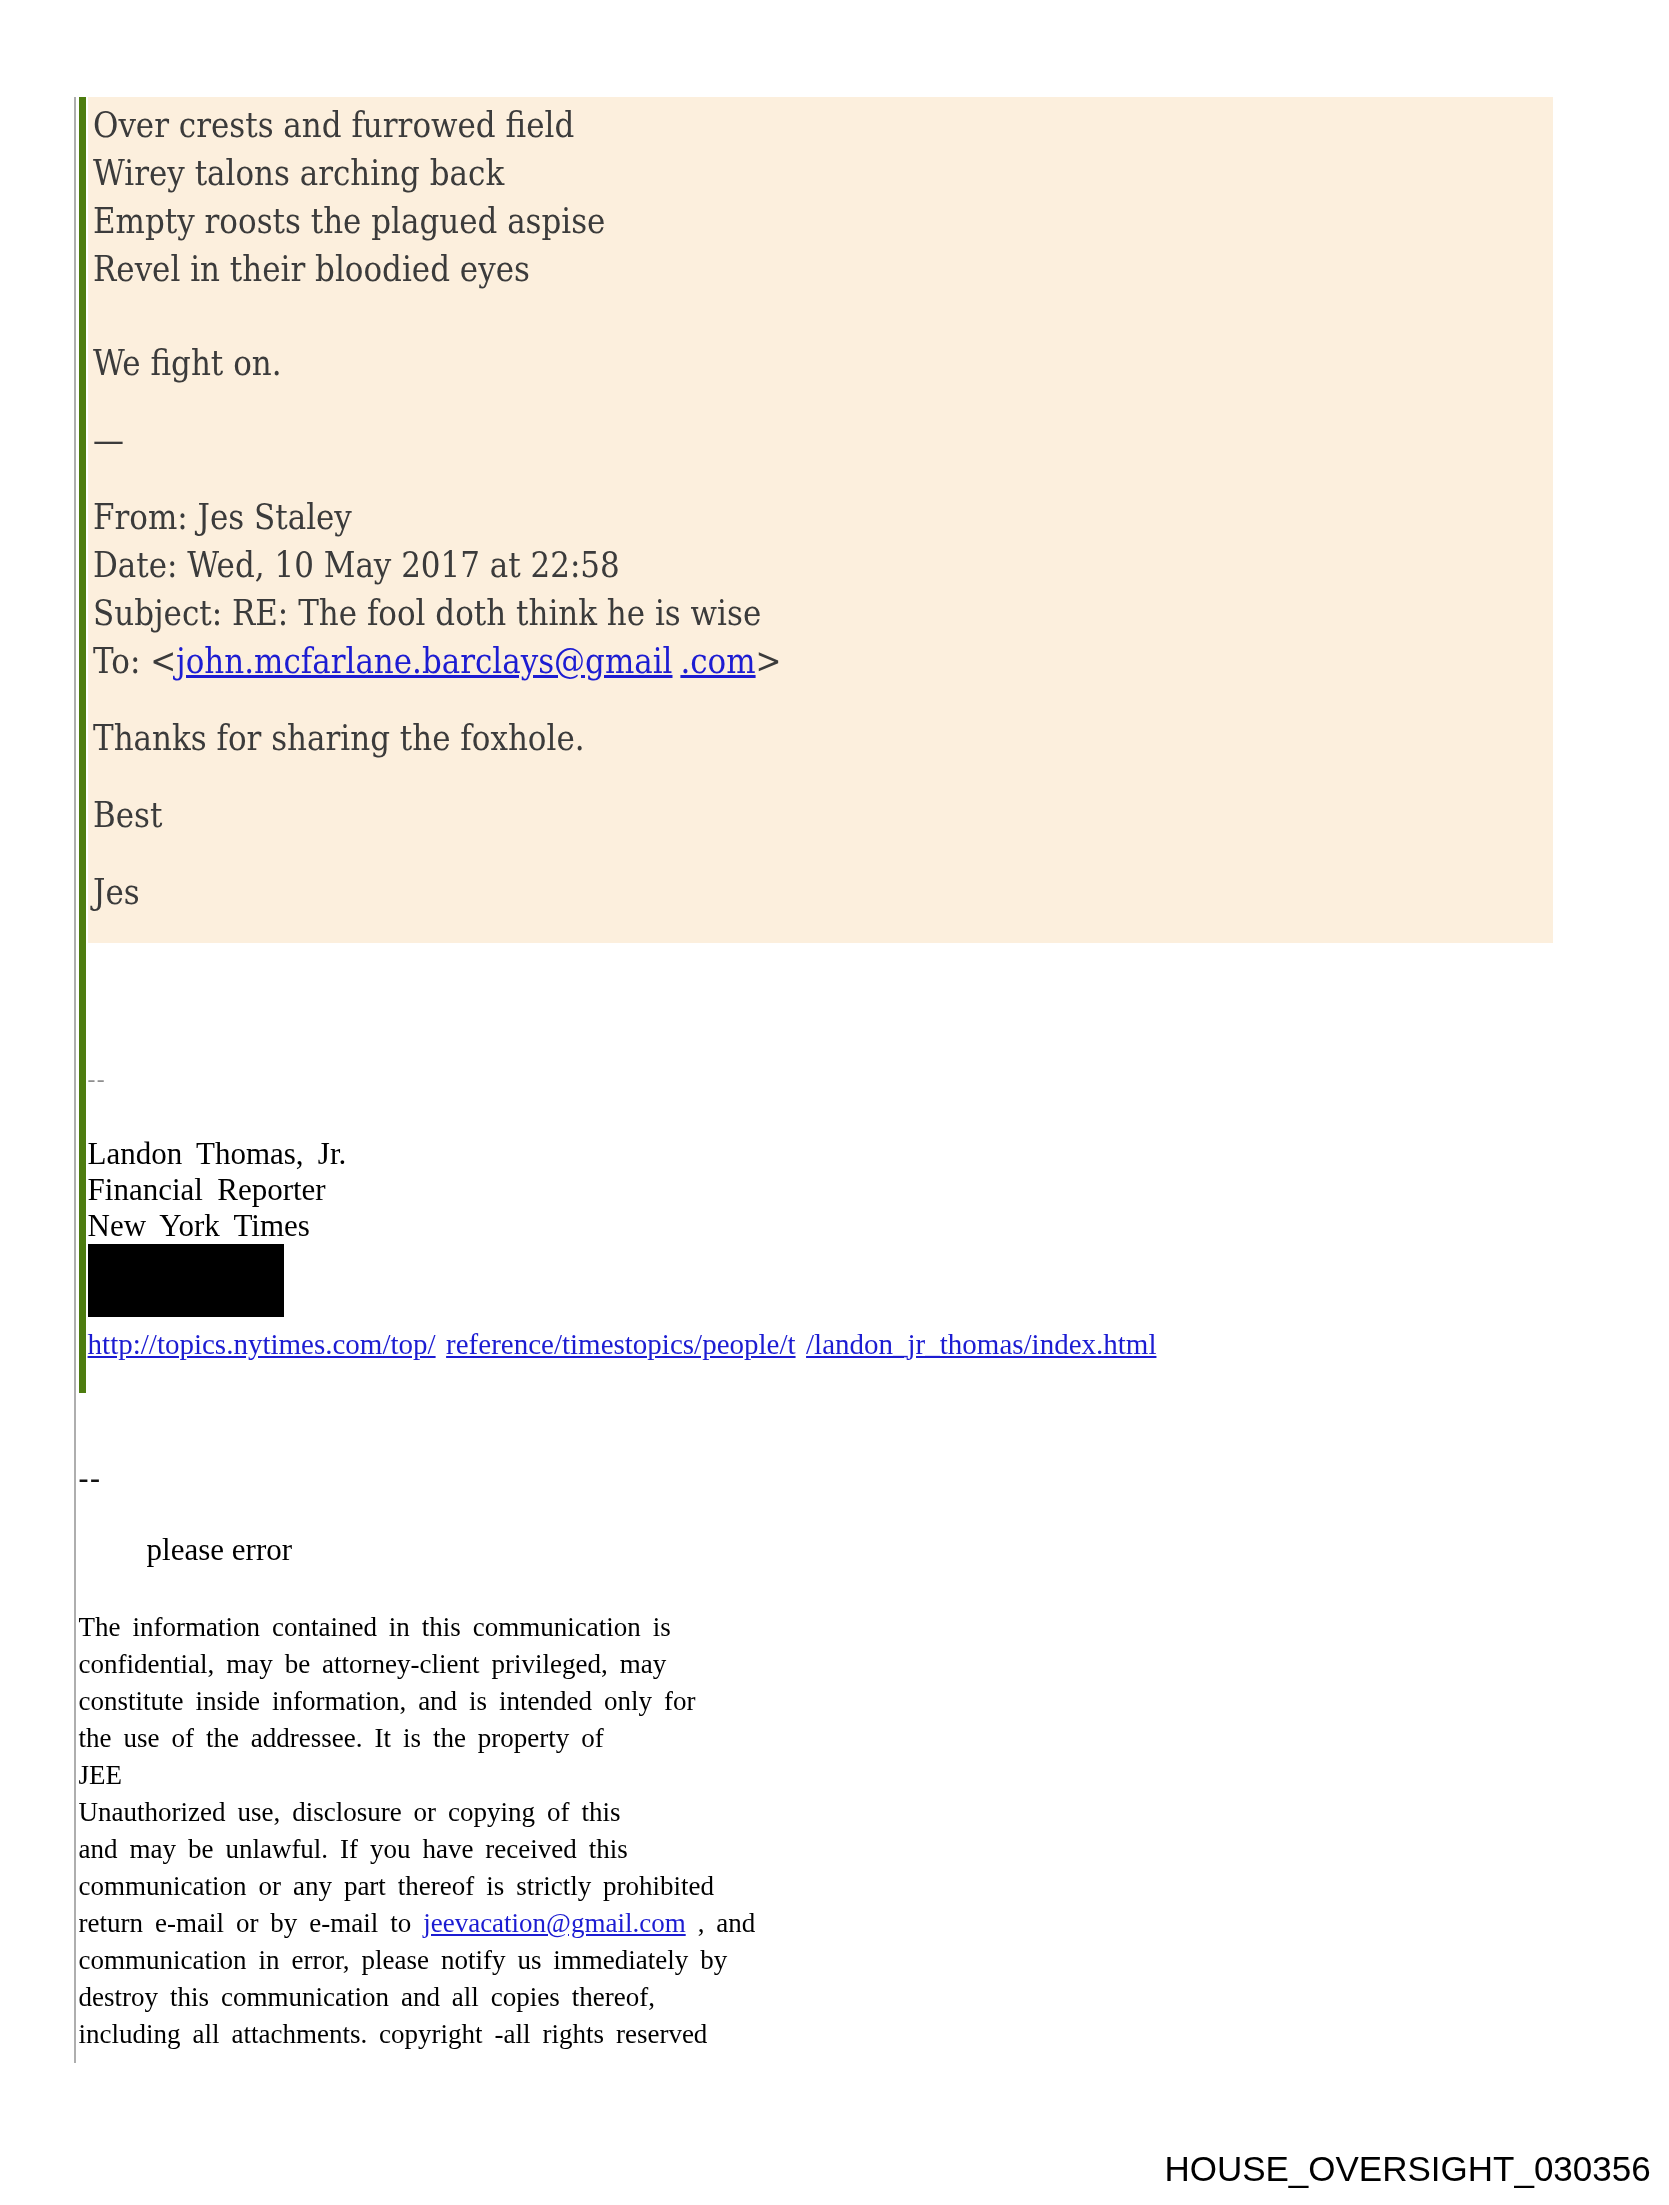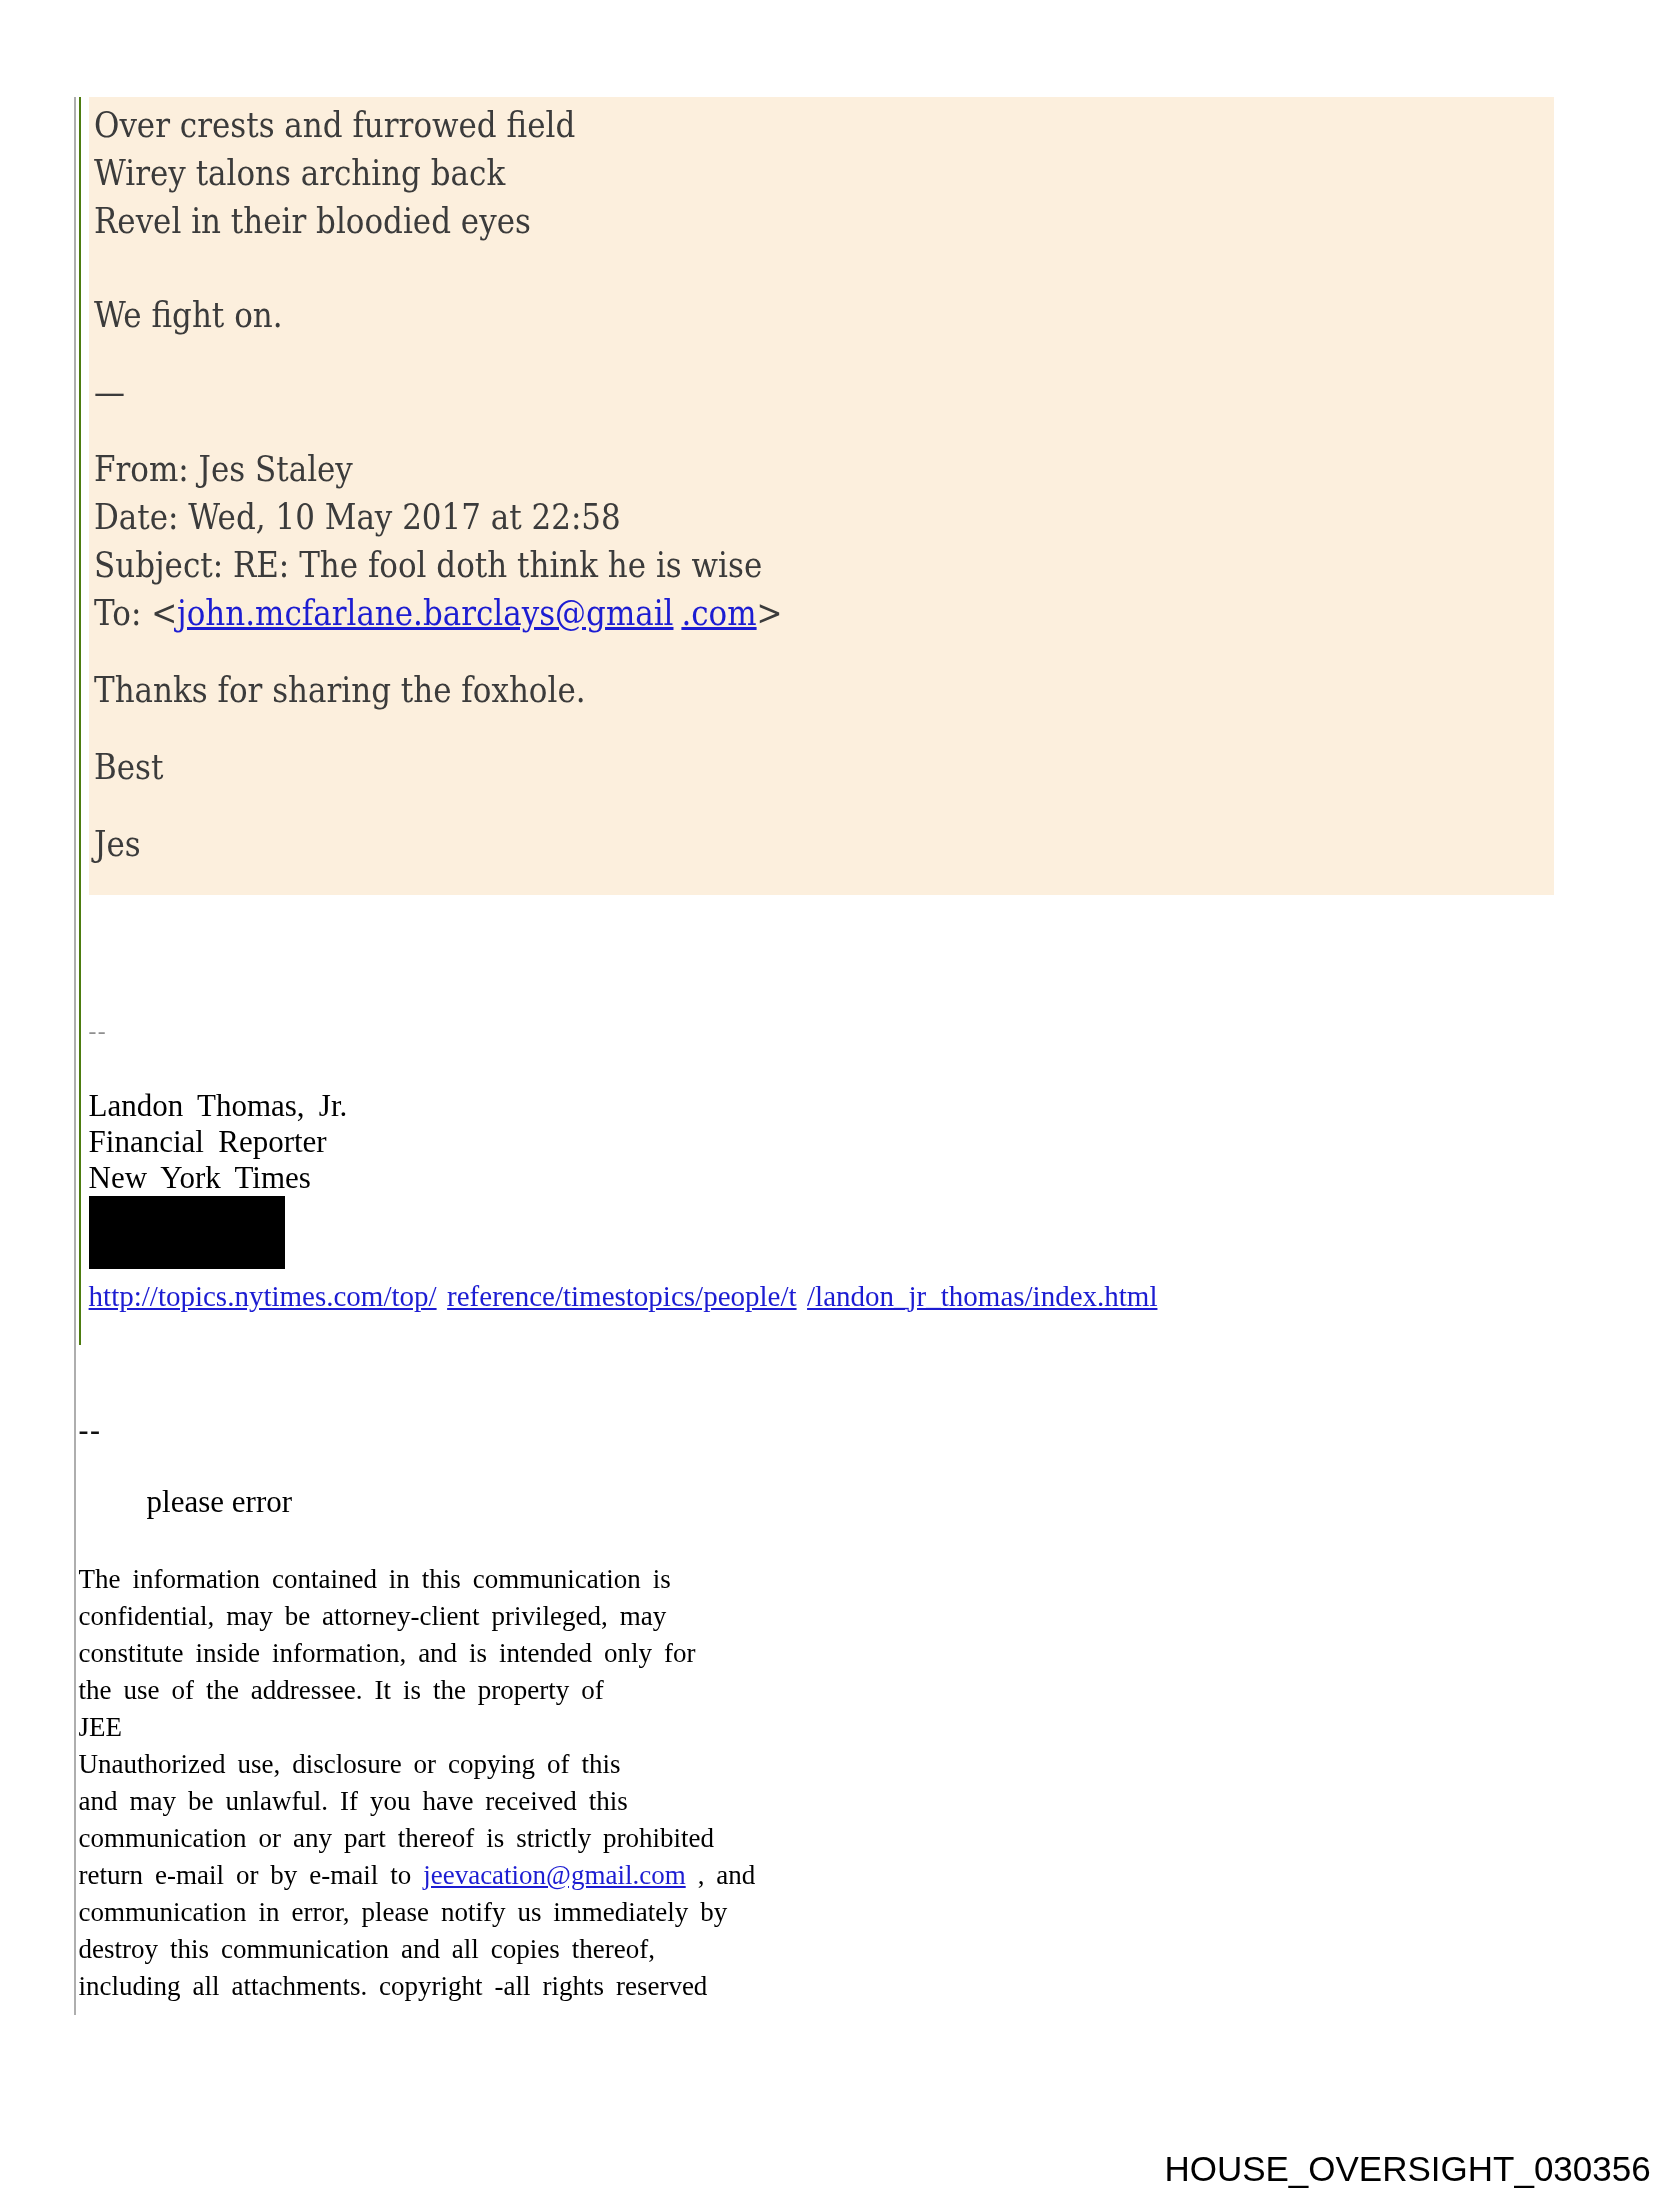--- a/index.html
+++ b/index.html
@@ -1,21 +1,21 @@
 <!DOCTYPE html>
 <html style="font-size:10.5px"><head>
 <meta charset="utf-8">
 <style>
   html,body{margin:0;padding:0;background:#ffffff;}
   .page{position:relative;width:1669px;height:2205px;background:#ffffff;overflow:hidden;}
   .content{position:absolute;left:74px;top:97px;width:1571px;}
 
   
   .quote-outer{border-left:2px solid #aeaeae;padding-left:2.6px;}
-  .quote-inner{border-left:2px solid #4d7c0f;padding-left:8px;padding-bottom:30px;}
+  .quote-inner{border-left:7px solid #4d7c0f;padding-left:2px;padding-bottom:30px;}
 
   
   .beige{background:#fcefdd;width:1465px;box-sizing:border-box;
          padding:3.9px 13px 27.5px 5.2px;
          font-family:"DejaVu Serif",serif;font-size:36px;line-height:48px;color:#3b3b3b;}
   .bl{line-height:48px;white-space:nowrap;}
   .cx{display:inline-block;transform:scaleX(0.86);transform-origin:0 50%;white-space:nowrap;}
   .mt44{margin-top:29px;}
   .mt70{margin-top:46px;}
 
@@ -44,20 +44,21 @@
 <body>
 
 <div class="page">
   <div class="content">
     <div class="quote-outer">
       <div class="quote-inner">
 
         <div class="beige">
           <div class="bl"><span class="cx">Over crests and furrowed field</span></div>
           <div class="bl"><span class="cx">Wirey talons arching back</span></div>
+          <div class="bl"><span class="cx">Empty roosts the plagued aspise</span></div>
           <div class="bl"><span class="cx">Revel in their bloodied eyes</span></div>
 
           <div class="bl mt70"><span class="cx">We fight on.</span></div>
 
           <div class="bl mt44"><span class="cx">—</span></div>
 
           <div class="bl mt44"><span class="cx"><span>From: </span><span>Jes Staley</span></span></div>
           <div class="bl"><span class="cx"><span>Date: </span><span>Wed, 10 May 2017 at 22:58</span></span></div>
           <div class="bl"><span class="cx"><span>Subject: </span><span>RE: The fool doth think he is wise</span></span></div>
           <div class="bl"><span class="cx"><span>To: </span><span>&lt;</span><a class="lnk">john.mcfarlane.barclays@gmail</a><a class="lnk tld">.com</a><span>&gt;</span></span></div>

